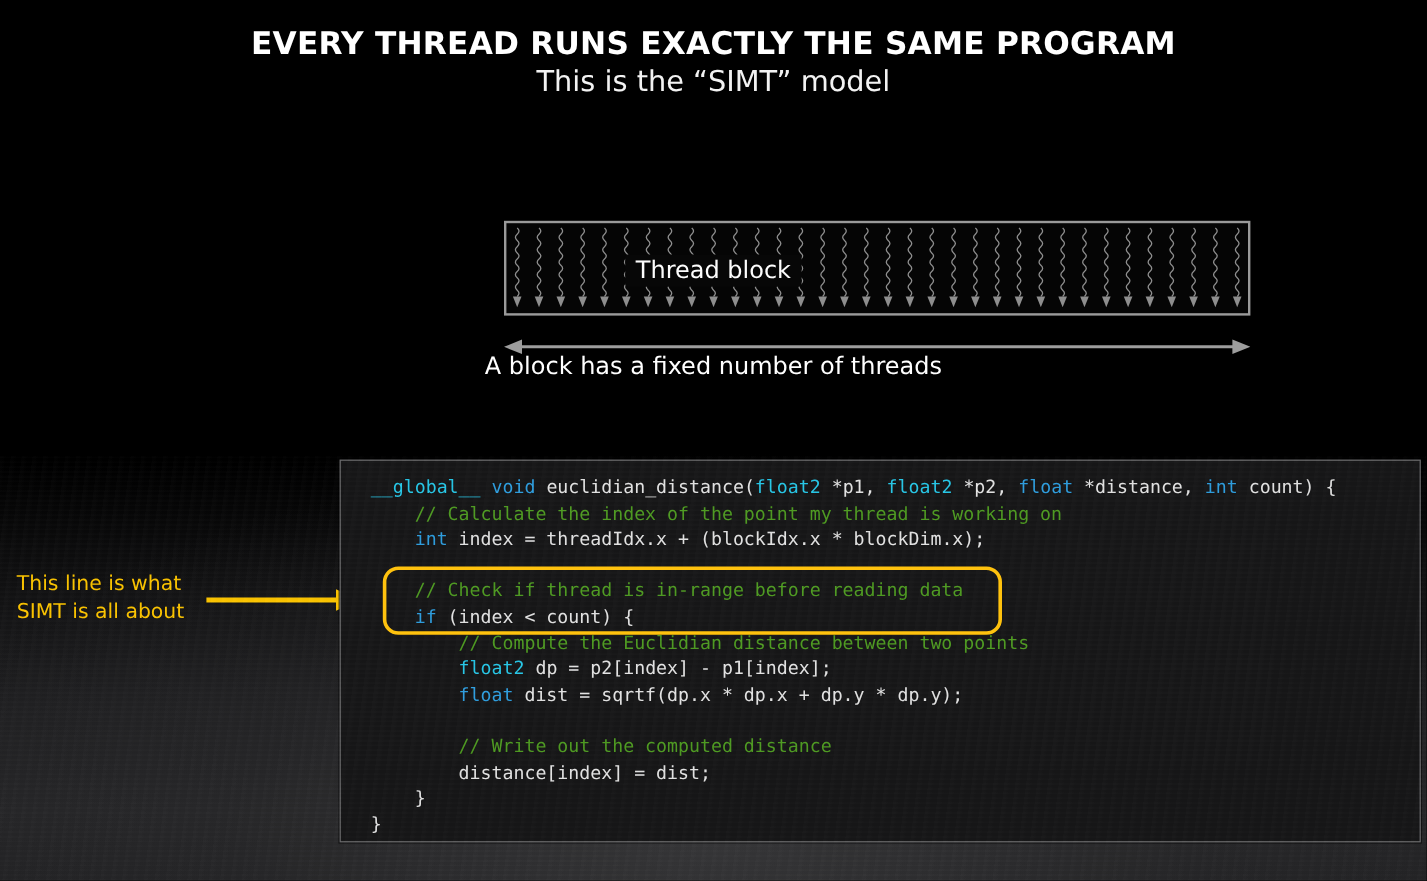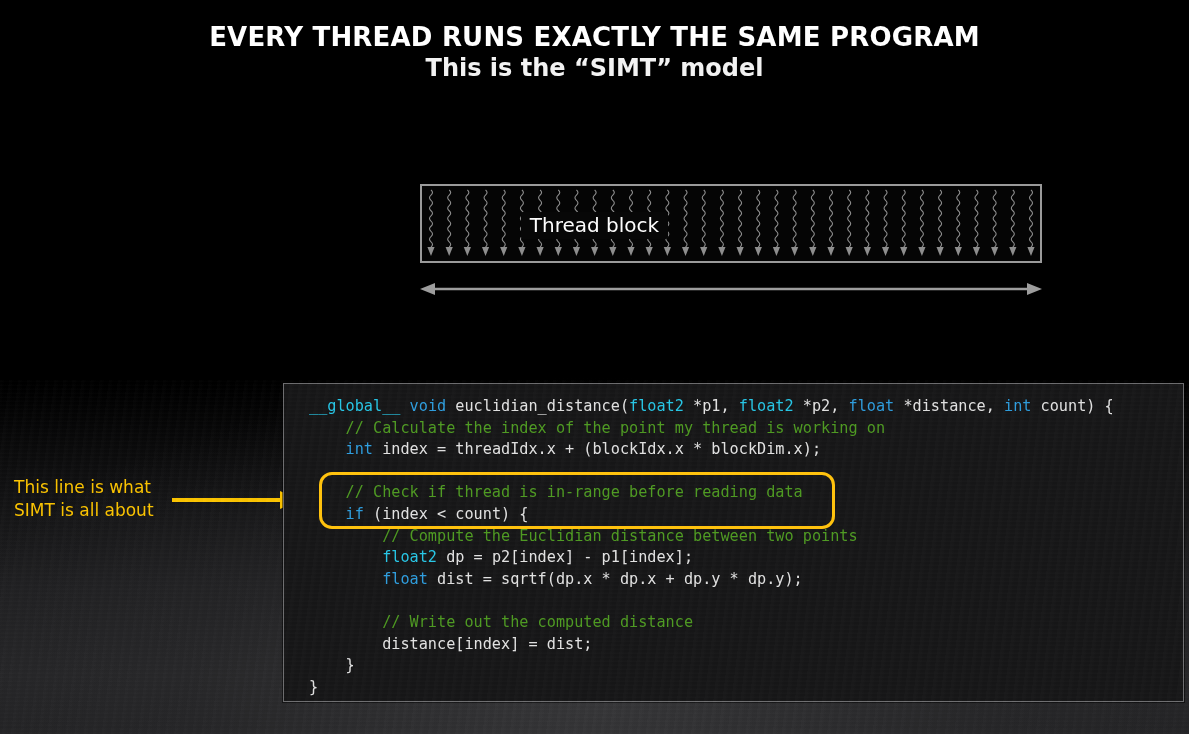--- a/index.html
+++ b/index.html
@@ -57,21 +57,21 @@
     white-space: nowrap;
   }
   .subtitle {
     position: absolute;
     left: 0; right: 0;
     top: 53px;
     text-align: center;
     color: #f2f2f2;
     font-size: 24px;
     line-height: 30px;
-    font-weight: bold;
+    font-weight: normal;
   }
 
   
   .diagram {
     position: absolute;
     left: 420px;
     top: 184px;
     width: 622px;
     height: 79px;
     border: 2px solid #9a9a9a;
@@ -258,20 +258,21 @@
   <div class="thread-label">
     <span>Thread block</span>
   </div>
 
   <svg class="span-arrow" viewBox="0 0 622 22">
     <line x1="12" y1="11" x2="610" y2="11" stroke="#9d9d9d" stroke-width="2.6"></line>
     <polygon points="0,11 15,5 15,17" fill="#9d9d9d"></polygon>
     <polygon points="622,11 607,5 607,17" fill="#9d9d9d"></polygon>
   </svg>
 
+  <div class="diagram-caption">A block has a fixed number of threads</div>
 
   <div class="annotation">
     <div>This line is what</div>
     <div>SIMT is all about</div>
   </div>
 
   <svg class="annotation-arrow" viewBox="0 0 132 24">
     <line x1="2" y1="12" x2="112" y2="12" stroke="#fdc500" stroke-width="4"></line>
     <polygon points="130,12 110,3 110,21" fill="#fdc500"></polygon>
   </svg>

